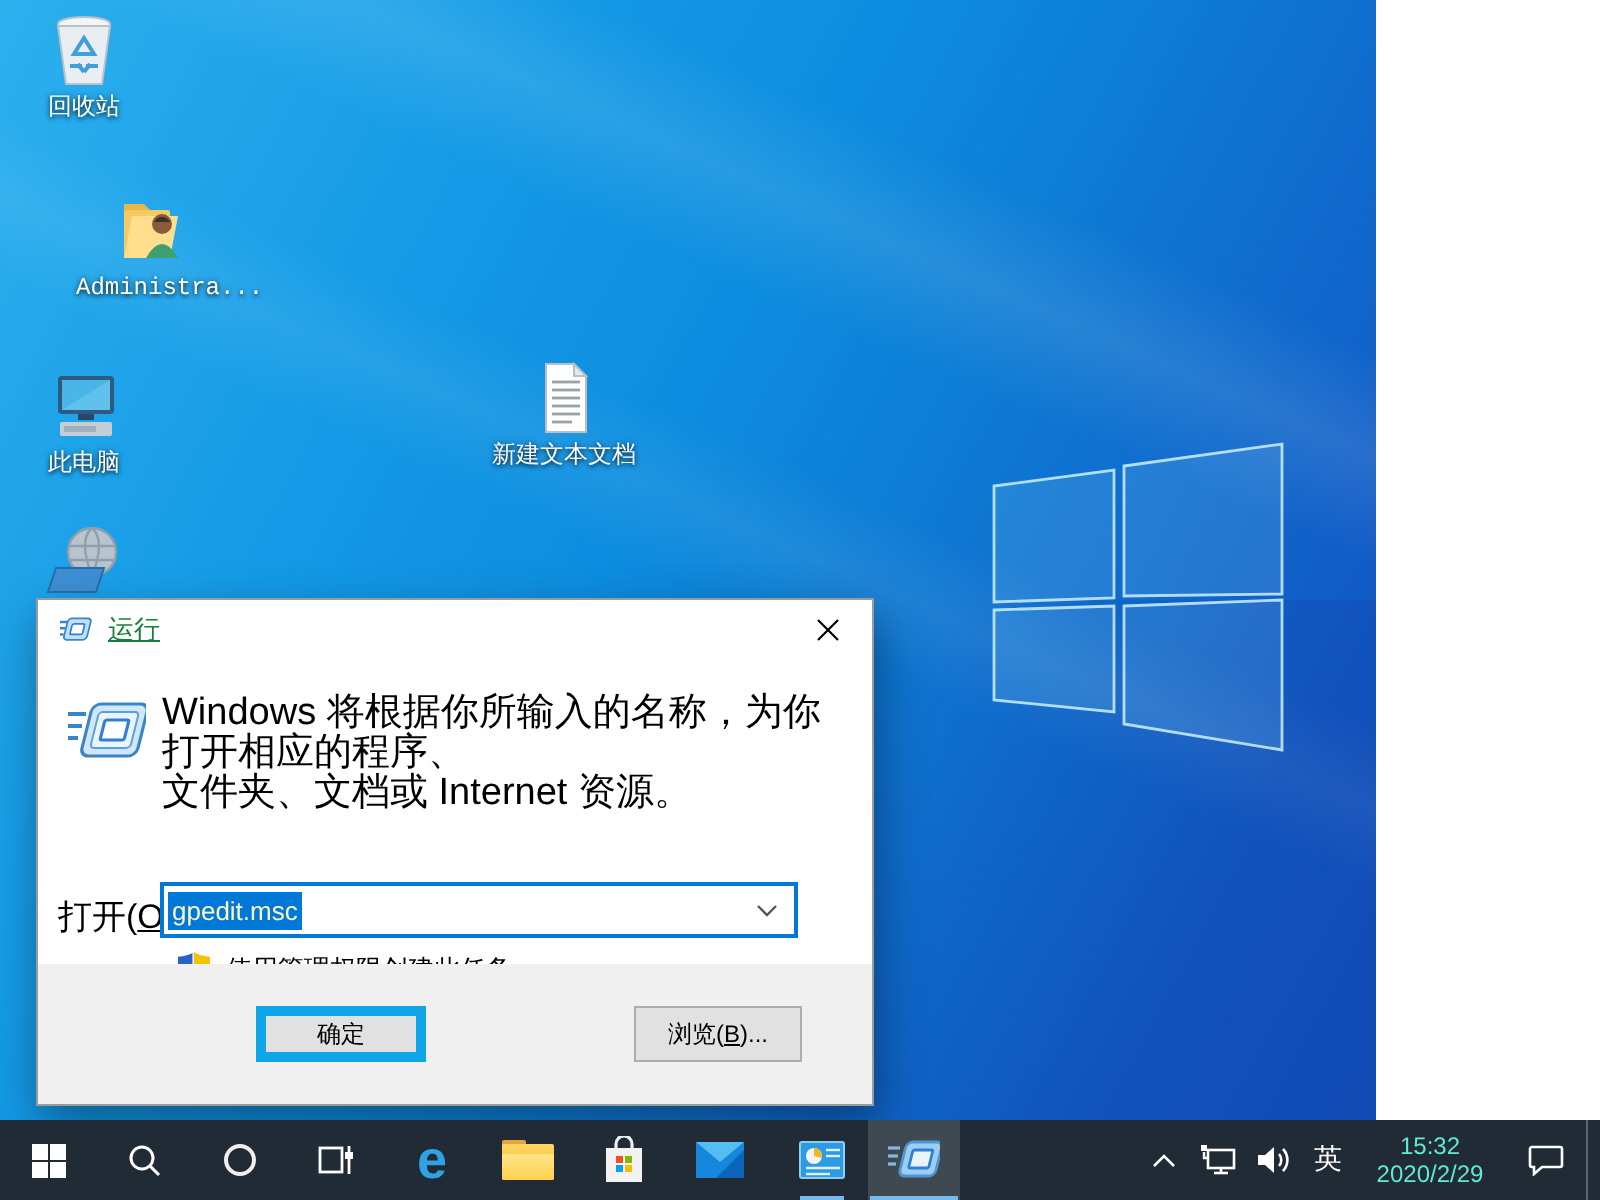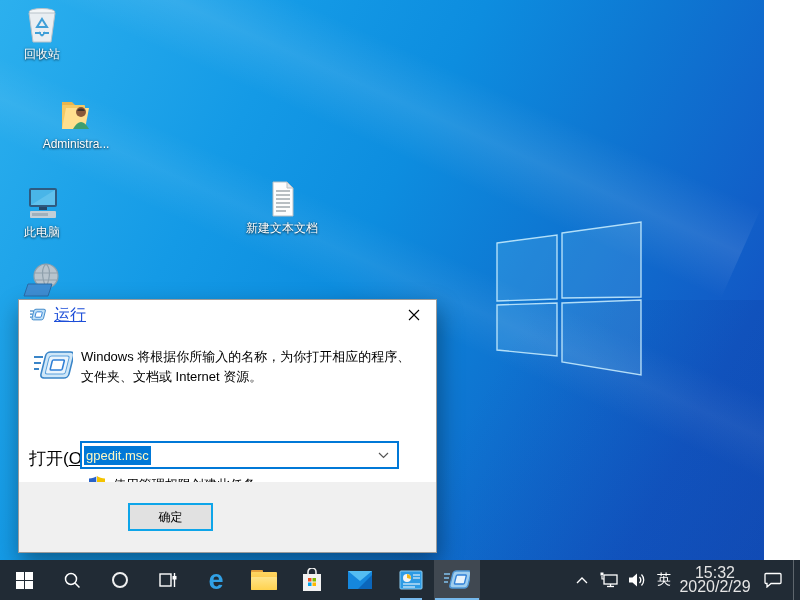--- a/index.html
+++ b/index.html
@@ -1,21 +1,22 @@
 <!DOCTYPE html>
 <html><head>
 <meta charset="utf-8">
 <style>
   * { margin:0; padding:0; box-sizing:border-box; }
   html,body { width:800px; height:600px; overflow:hidden; font-family:"Liberation Sans","DejaVu Sans",sans-serif; }
 
   
-  .desktop { position:absolute; inset:0; width:764px; height:600px;
+  .desktop { position:absolute; inset:0; width:688px; height:600px;
     background:
       linear-gradient(118deg, #2cb0ee 0%, #149ae6 28%, #0d8ddf 45%, #0e77d2 62%, #1258c5 85%, #1453c2 100%);
+    font-family: Liberation Mono, monospace;
   }
   .ray { position:absolute; pointer-events:none; }
   .ray1 { left:-120px; top:-180px; width:900px; height:500px; transform:rotate(24deg);
     background:linear-gradient(180deg, rgba(255,255,255,0) 40%, rgba(255,255,255,0.10) 50%, rgba(255,255,255,0) 60%); }
   .ray2 { left:-60px; top:-40px; width:1000px; height:640px; transform:rotate(24deg);
     background:linear-gradient(180deg, rgba(255,255,255,0) 46%, rgba(255,255,255,0.07) 52%, rgba(255,255,255,0) 58%); }
   .shade-br { position:absolute; right:0; bottom:0; width:560px; height:300px;
     background:linear-gradient(300deg, rgba(9,50,140,0.28) 0%, rgba(9,50,140,0) 55%); }
 
   .win-logo { position:absolute; left:488px; top:216px; }
@@ -23,56 +24,56 @@
   
   .dicon { position:absolute; width:76px; text-align:center; }
   .dicon .art { width:40px; height:38px; margin:0 auto 3px auto; position:relative; }
   .dicon .lbl { color:#fff; font-size:12px; line-height:14px; text-shadow:0 1px 2px rgba(0,0,0,0.65), 0 0 3px rgba(0,0,0,0.4); }
 
   
   .dialog { position:absolute; left:18px; top:299px; width:419px; height:254px;
     background:#fff; border:1px solid #9b9b9b; box-shadow:2px 10px 22px rgba(0,0,0,0.38); z-index:10; }
   .titlebar { height:30px; display:flex; align-items:center; background:#fff; }
   .titlebar .t-icon { margin-left:11px; width:16px; height:14px; }
-  .titlebar .t-text { margin-left:8px; font-size:16px; color:#1d4ed8;text-decoration:underline; }
+  .titlebar .t-text { margin-left:8px; font-size:13px; color:#15803d;text-decoration:underline; }
   .close-btn { margin-left:auto; width:45px; height:30px; display:flex; align-items:center; justify-content:center; }
   .dlg-body { position:relative; height:153px; background:#fff; }
   .big-run-icon { position:absolute; left:14px; top:20px; }
-  .desc { position:absolute; left:62px; top:17px; width:345px; font-size:13px; color:#000; line-height:20px; }
+  .desc { position:absolute; left:62px; top:17px; width:345px; font-size:19px; color:#000; line-height:20px; }
   .open-row { position:absolute; left:10px; top:112px; width:399px; height:26px; }
   .open-label { position:absolute; left:0; top:5px; font-size:17px; color:#000; }
   .open-label .mn { text-decoration:underline; }
   .combo { position:absolute; left:52px; top:0; width:317px; height:26px; background:#fff;
     border:1px solid #0078d7; outline:1px solid #0078d7; display:flex; align-items:center; }
   .combo .val { margin-left:2px; font-size:13px; background:#0078d7; color:#fef9c3; padding:2px 2px; }
   .combo .chev { margin-left:auto; margin-right:8px; }
   .uac-row { position:absolute; left:70px; top:146px; display:flex; align-items:center; gap:8px; }
   .uac-text { font-size:13px; color:#000; }
   .dlg-footer { position:absolute; left:0; bottom:0; width:100%; height:70px; background:#f0f0f0; }
   .btn { position:absolute; top:21px; height:28px; font-size:12px; color:#000;
     background:#e1e1e1; border:1px solid #adadad; display:flex; align-items:center; justify-content:center; }
-  .btn-ok { left:109px; width:85px; background:#e5f1fb00; background:#e1e1e1; border:2px solid #0ea5e9; }
+  .btn-ok { left:109px; width:85px; background:#e5f1fb00; background:#e1e1e1; border:5px solid #0ea5e9; }
   .btn-cancel { left:203px; width:85px; }
   .btn-browse { left:298px; width:84px; }
   .btn .mn { text-decoration:underline; }
 
   
   .taskbar { position:absolute; left:0; bottom:0; width:800px; height:40px; background:#212b35; z-index:20; display:flex; }
   .tb-left { display:flex; }
   .tb-btn { width:48px; height:40px; display:flex; align-items:center; justify-content:center; position:relative; }
   .tb-apps { position:absolute; left:388px; top:0; display:flex; }
   .tb-app { width:46px; height:40px; display:flex; align-items:center; justify-content:center; position:relative; }
   .tb-app.active { background:rgba(255,255,255,0.14); }
   .underline { position:absolute; bottom:0; height:2px; background:#76b9ed; }
   .ul-sm { left:12px; width:22px; }
   .ul-full { left:1px; width:44px; }
   .tray { position:absolute; right:0; top:0; height:40px; display:flex; align-items:center; }
   .tray-item { height:40px; display:flex; align-items:center; justify-content:center; }
   .ime { width:26px; color:#fff; font-size:14px; }
-  .clock { width:76px; color:#e5e5e5; font-size:16px; line-height:14px; text-align:center; }
+  .clock { width:76px; color:#5eead4; font-size:12px; line-height:14px; text-align:center; }
   .show-desktop { width:7px; height:40px; border-left:1px solid rgba(255,255,255,0.28); }
 
   .edge-e { font-size:27px; font-weight:bold; color:#31a1e6; line-height:27px; }
 
   
   .folder { position:relative; width:26px; height:20px; }
   .folder .back { position:absolute; left:0; top:0; width:12px; height:6px; background:#e8a33d; border-radius:1px 1px 0 0; }
   .folder .body { position:absolute; left:0; top:2px; width:26px; height:18px; background:linear-gradient(180deg,#ffd662,#fcba2d); border-radius:1px; }
   .folder .front { position:absolute; left:0; top:7px; width:26px; height:13px; background:linear-gradient(180deg,#ffe48a,#ffd24e); border-radius:1px; }
 </style>
@@ -220,20 +221,25 @@
         <path d="M8 9 h7.5 C15 13.2 12 15.8 8 17.3 Z" fill="#2862c8"></path>
       </svg>
       <span class="uac-text">使用管理权限创建此任务。</span>
     </div>
   </div>
 
   <div class="dlg-footer">
     <div class="btn btn-ok">
         <span>确定</span>
       </div>
+    <div class="btn btn-browse">
+        <span>浏览(</span>
+        <span class="mn">B</span>
+        <span>)...</span>
+      </div>
   </div>
 </div>
 
 <div class="taskbar">
   <div class="tb-left">
     <div class="tb-btn">
       <svg width="17" height="17" viewBox="0 0 17 17">
         <rect x="0" y="0" width="8" height="8" fill="#fff"></rect>
           <rect x="9" y="0" width="8" height="8" fill="#fff"></rect>
         <rect x="0" y="9" width="8" height="8" fill="#fff"></rect>

